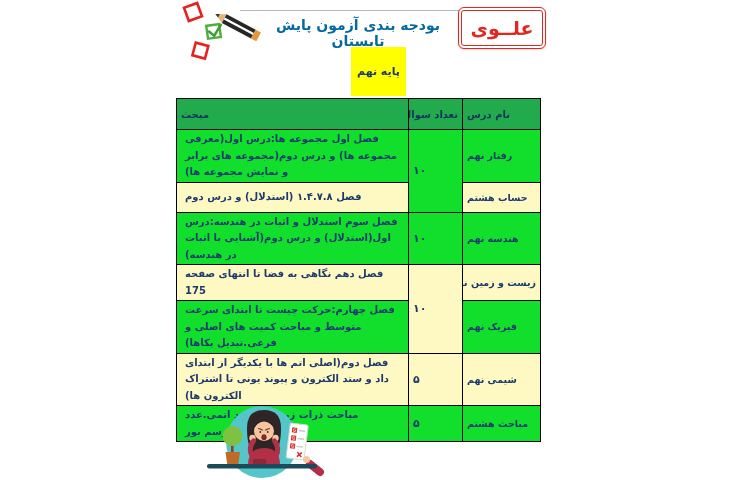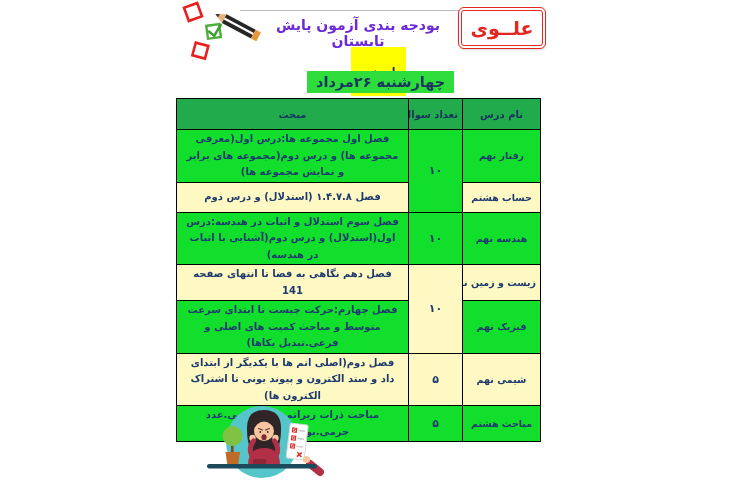--- a/index.html
+++ b/index.html
@@ -9,21 +9,21 @@
     position:relative;overflow:hidden;
   }
   .page{position:absolute;inset:0;}
 
   
   .header-rule{position:absolute;left:240px;top:10px;width:300px;height:1px;background:#b9b9b9;}
   .pencil-art{position:absolute;left:176px;top:0;}
   .page-title{
     position:absolute;left:252px;top:17px;width:212px;
     text-align:center;direction:rtl;
-    color:#6d28d9;font-weight:bold;font-size:14px;letter-spacing:0;
+    color:#0369a1;font-weight:bold;font-size:14px;letter-spacing:0;
   }
   .logo-box{
     position:absolute;left:458px;top:7px;width:80px;height:34px;
     border:4px double #e3261f;border-radius:6px;background:#fff;
     display:flex;align-items:center;justify-content:center;
     color:#e3261f;font-weight:bold;font-size:19px;direction:rtl;
     box-shadow:0 1px 2px rgba(0,0,0,.15);
   }
   .grade-badge{
     position:absolute;left:351px;top:47px;
@@ -36,21 +36,21 @@
     padding:3px 9px;direction:rtl;white-space:nowrap;
   }
 
   
   table.schedule{
     position:absolute;left:176px;top:98px;width:364px;
     border-collapse:collapse;direction:rtl;table-layout:fixed;
     border:1.5px solid #000;
   }
   .schedule th,.schedule td{
-    border:1px solid #000;text-align:center;vertical-align:middle;
+    border:1px solid #000;text-align:left;vertical-align:middle;
     color:#1d3a6e;font-weight:bold;padding:1px 4px;overflow:hidden;
   }
   .schedule th{background:#22ab4d;font-size:10px;white-space:nowrap;height:28px;color:#16325c;}
   .col-course{width:78px;}
   .col-count{width:54px;}
   .col-topic{width:232px;}
   td.course{font-size:9.5px;white-space:nowrap;}
   td.count{font-size:11px;}
   td.topic{font-size:10px;line-height:1.65;padding:1px 8px;}
   .g{background:#12df2c;}
@@ -84,21 +84,20 @@
     </svg>
   </div>
 
   <div class="page-title">بودجه بندی آزمون پایش تابستان</div>
 
   <div class="logo-box">
     <span>علــوی</span>
   </div>
 
   <div class="grade-badge">پایه نهم</div>
-  <div class="date-badge">چهارشنبه ۲۶مرداد</div>
 
   <table class="schedule">
     <colgroup>
       <col class="col-course">
         <col class="col-count">
         <col class="col-topic">
     </colgroup>
     <thead>
       <tr>
         <th>نام درس</th>
@@ -117,21 +116,21 @@
         <td class="topic y">فصل ۱.۴.۷.۸ (استدلال) و درس دوم</td>
       </tr>
       <tr class="h36">
         <td class="course g">هندسه نهم</td>
         <td class="count g">۱۰</td>
         <td class="topic g">فصل سوم استدلال و اثبات در هندسه:درس اول(استدلال) و درس دوم(آشنایی با اثبات در هندسه)</td>
       </tr>
       <tr class="h30">
         <td class="course y">زیست و زمین نهم</td>
         <td class="count y" rowspan="2">۱۰</td>
-        <td class="topic y">فصل دهم نگاهی به فضا تا انتهای صفحه 141</td>
+        <td class="topic y">فصل دهم نگاهی به فضا تا انتهای صفحه 175</td>
       </tr>
       <tr class="h38">
         <td class="course g">فیزیک نهم</td>
         <td class="topic g">فصل چهارم:حرکت چیست تا ابتدای سرعت متوسط و مباحث کمیت های اصلی و فرعی.تبدیل یکاها)</td>
       </tr>
       <tr class="h35">
         <td class="course y">شیمی نهم</td>
         <td class="count y">۵</td>
         <td class="topic y">فصل دوم(اصلی اتم ها با یکدیگر از ابتدای داد و ستد الکترون و پیوند یونی تا اشتراک الکترون ها)</td>
       </tr>

